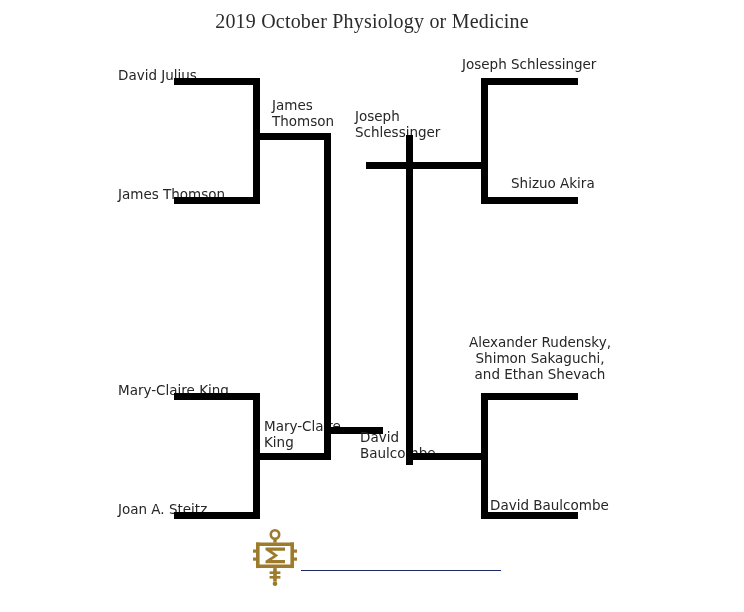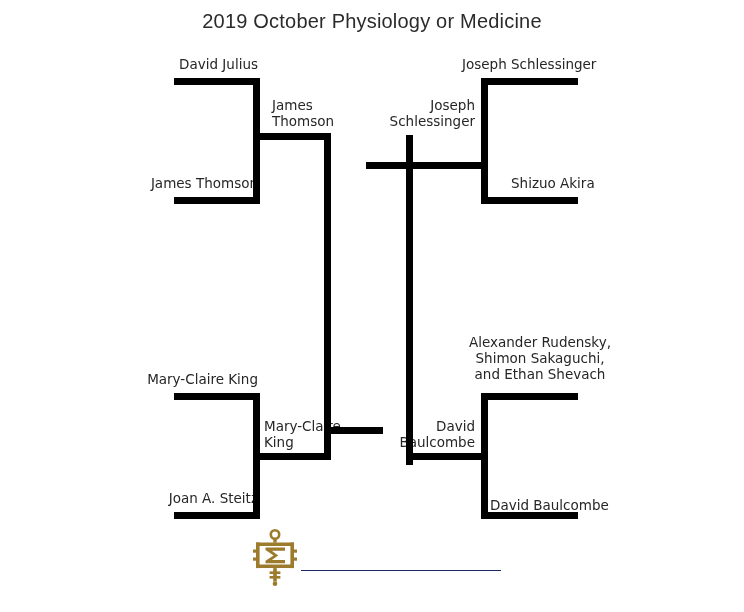--- a/index.html
+++ b/index.html
@@ -26,39 +26,39 @@
   .title {
     position: absolute;
     left: 0;
     top: 10px;
     width: 744px;
     text-align: center;
     font-size: 20px;
     font-weight: 400;
     color: #2b2b2b;
     letter-spacing: 0.2px;
-    font-family: Liberation Sans, sans-serif;
+    font-family: Liberation Serif, serif;
   }
 
   
   .hline, .vline {
     position: absolute;
     background: #000000;
   }
 
   
   .lbl {
     position: absolute;
     font-size: 13.5px;
     line-height: 16px;
     color: #262626;
     white-space: pre;
     font-family: "DejaVu Sans", "Liberation Sans", sans-serif;
   }
-  .lbl.right { text-align: right; }
+  .lbl.right { text-align: left; margin-top: 11px; }
   .lbl.left  { text-align: left; }
   .lbl.center { text-align: center; }
 
   
   #logo {
     position: absolute;
     left: 253px;
     top: 528px;
     width: 250px;
     height: 62px;

